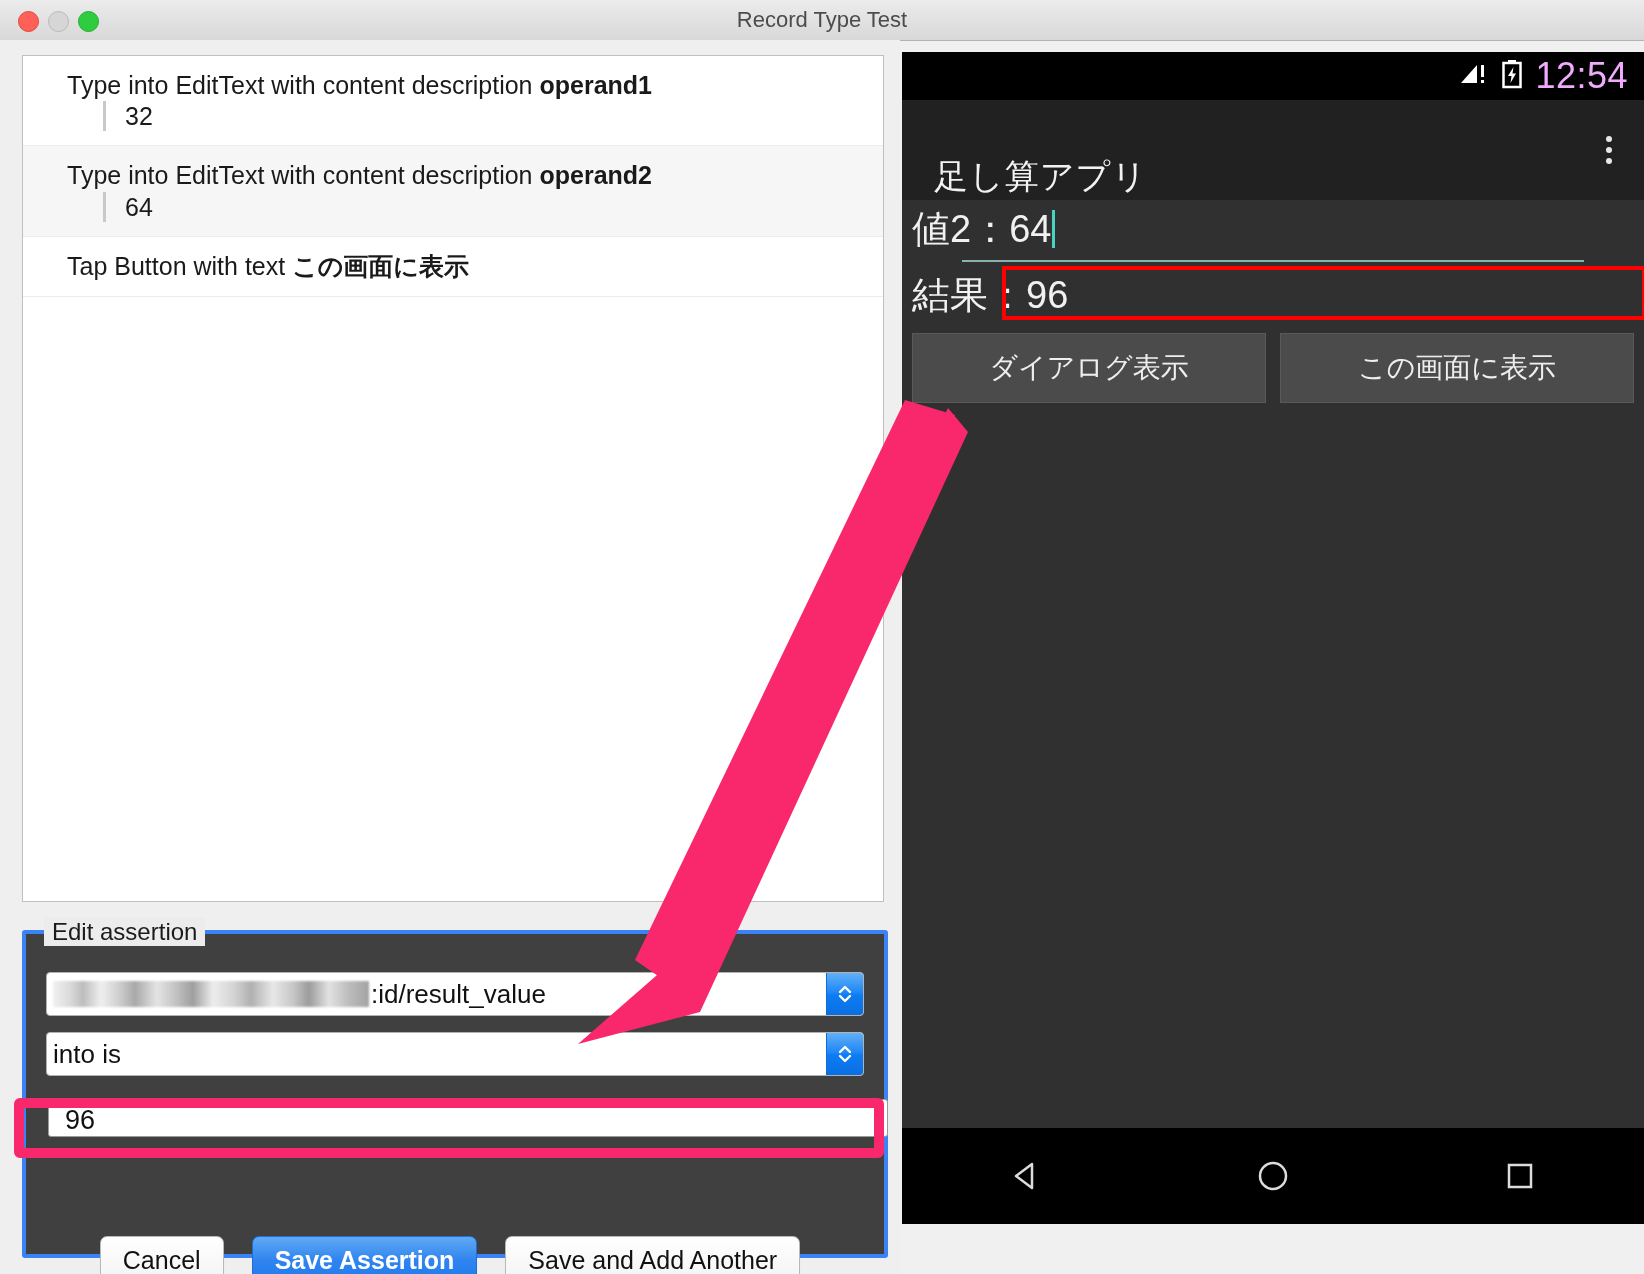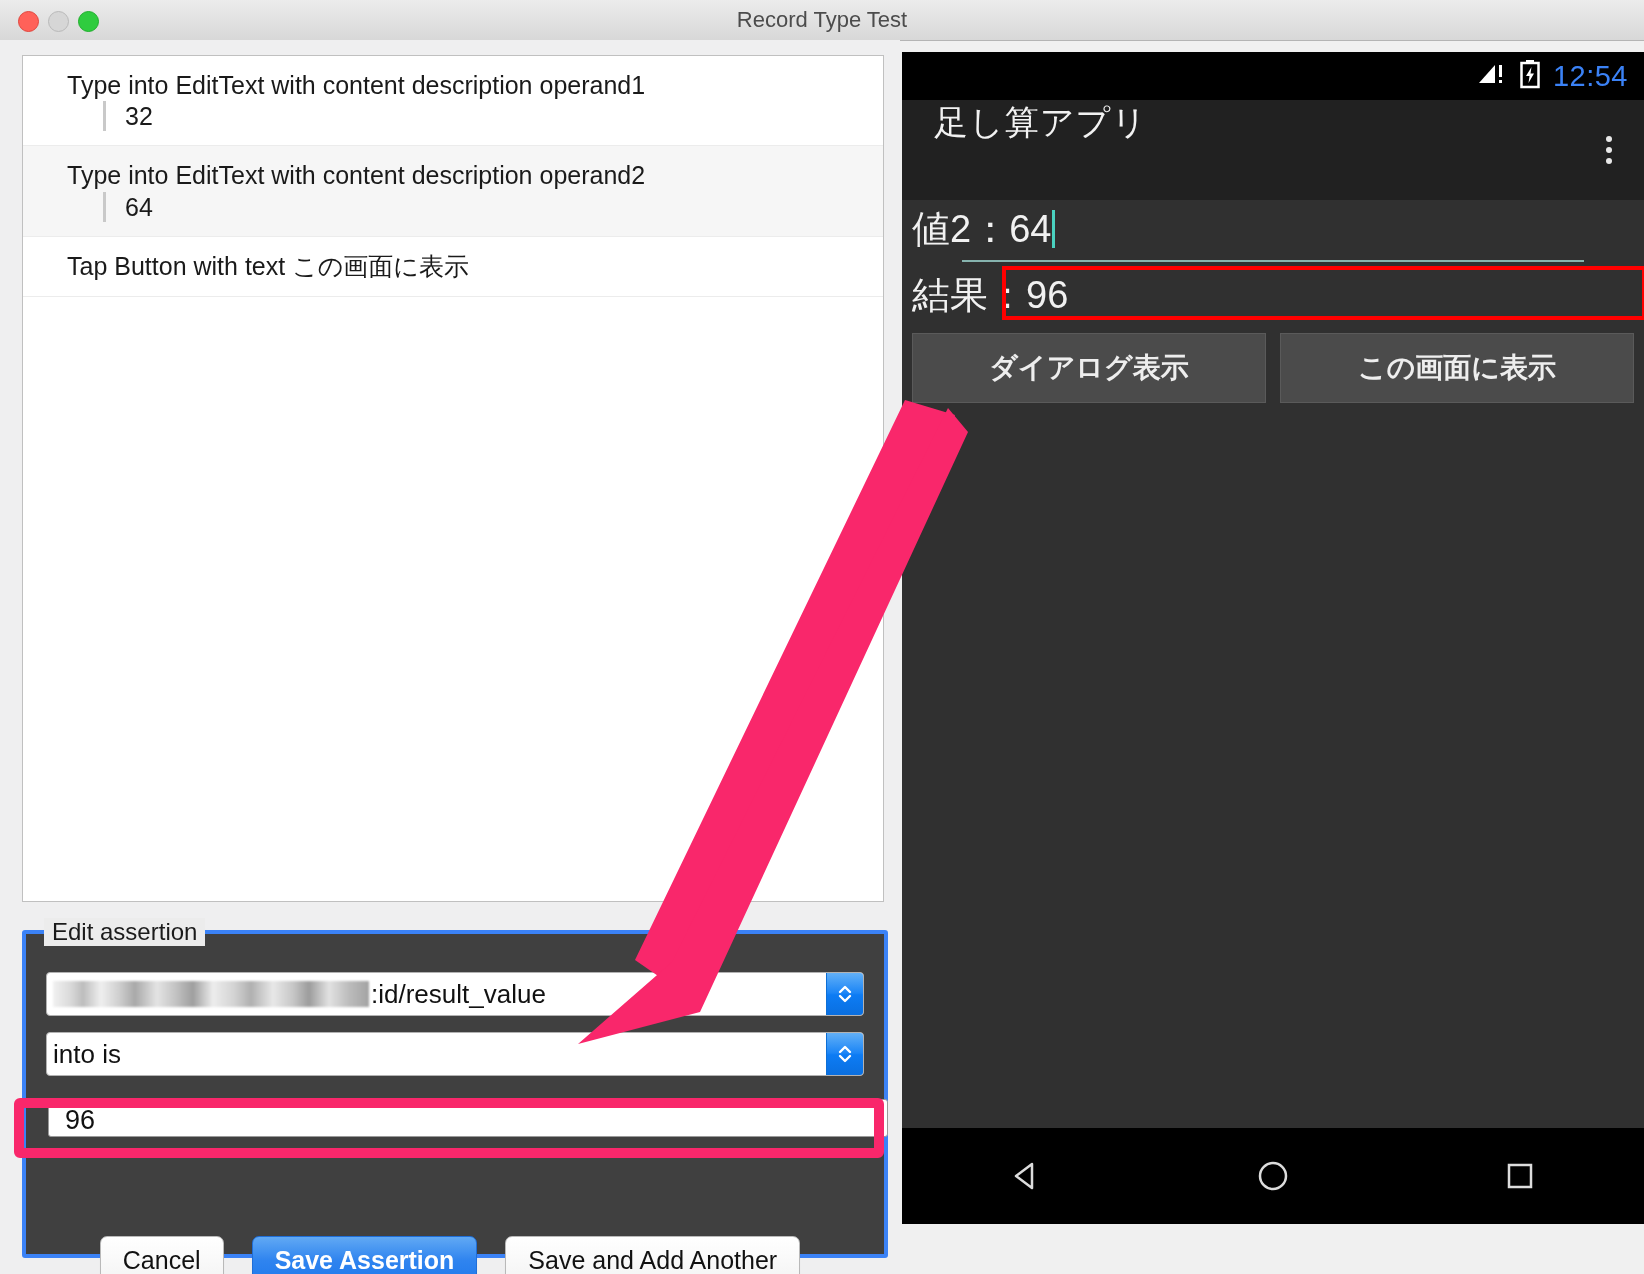--- a/index.html
+++ b/index.html
@@ -35,21 +35,21 @@
   .steps-box{
     position:absolute;left:22px;top:15px;width:860px;height:845px;
     background:#ffffff;border:1px solid #c0c0c0;overflow:hidden;
   }
   .step-row{
     padding:14px 0 14px 44px;
     border-bottom:1px solid #ececec;
   }
   .step-row.alt{background:#f6f6f6;}
   .step-title{font-size:25px;color:#1a1a1a;line-height:1.25;white-space:nowrap;}
-  .step-title b{font-weight:normal;}
+  .step-title b{font-weight:bold;}
   .step-value{
     margin-left:36px;
     font-size:25px;color:#1a1a1a;
     border-left:3px solid #c9c9c9;padding-left:19px;line-height:1.2;
   }
 
   
   .assert-group{
     position:absolute;left:22px;top:890px;width:858px;height:320px;
     border:4px solid #3b82f6;border-radius:3px;background:#404040;
@@ -114,24 +114,24 @@
   
   .device{
     position:absolute;left:902px;top:52px;width:742px;height:1172px;
     background:#000000;overflow:hidden;
   }
   .status-bar{
     position:absolute;left:0;top:0;width:742px;height:48px;background:#000;
     display:flex;align-items:center;justify-content:flex-end;padding-right:16px;
     box-sizing:border-box;gap:12px;
   }
-  .status-time{color:#3b82f6;font-size:29px;letter-spacing:.5px;text-align:center;}
+  .status-time{color:#f0abfc;font-size:36px;letter-spacing:.5px;text-align:center;}
   .appbar{
     position:absolute;left:0;top:48px;width:742px;height:100px;background:#212121;
-    display:flex;align-items:flex-start;
+    display:flex;align-items:flex-end;
   }
   .appbar-title{color:#f2f2f2;font-size:34px;padding-left:32px;letter-spacing:1px;}
   .overflow{
     position:absolute;right:32px;top:50%;transform:translateY(-50%);
     display:flex;flex-direction:column;gap:5px;align-items:center;
   }
   .overflow i{display:block;width:6px;height:6px;border-radius:50%;background:#e8e8e8;}
   .app-body{
     position:absolute;left:0;top:148px;width:742px;height:950px;background:#303030;
   }
@@ -155,21 +155,20 @@
     position:absolute;left:92px;top:-6px;width:644px;height:54px;
     border:4px solid #ff0000;box-sizing:border-box;
   }
   .device-buttons{
     display:flex;gap:14px;margin:14px 10px 0 10px;
   }
   .dbtn{
     flex:1;height:68px;background:#4b4b4b;color:#eeeeee;
     display:flex;align-items:center;justify-content:center;font-size:28px;
     border:1px solid #5a5a5a;
-    font-weight:bold;
   }
   .navbar{
     position:absolute;left:0;bottom:0;width:742px;height:96px;background:#000;
     display:flex;align-items:center;justify-content:space-around;
   }
   .navbar svg{display:block;}
 
   
   .arrow-layer{
     position:absolute;left:0;top:0;width:1644px;height:1274px;pointer-events:none;

